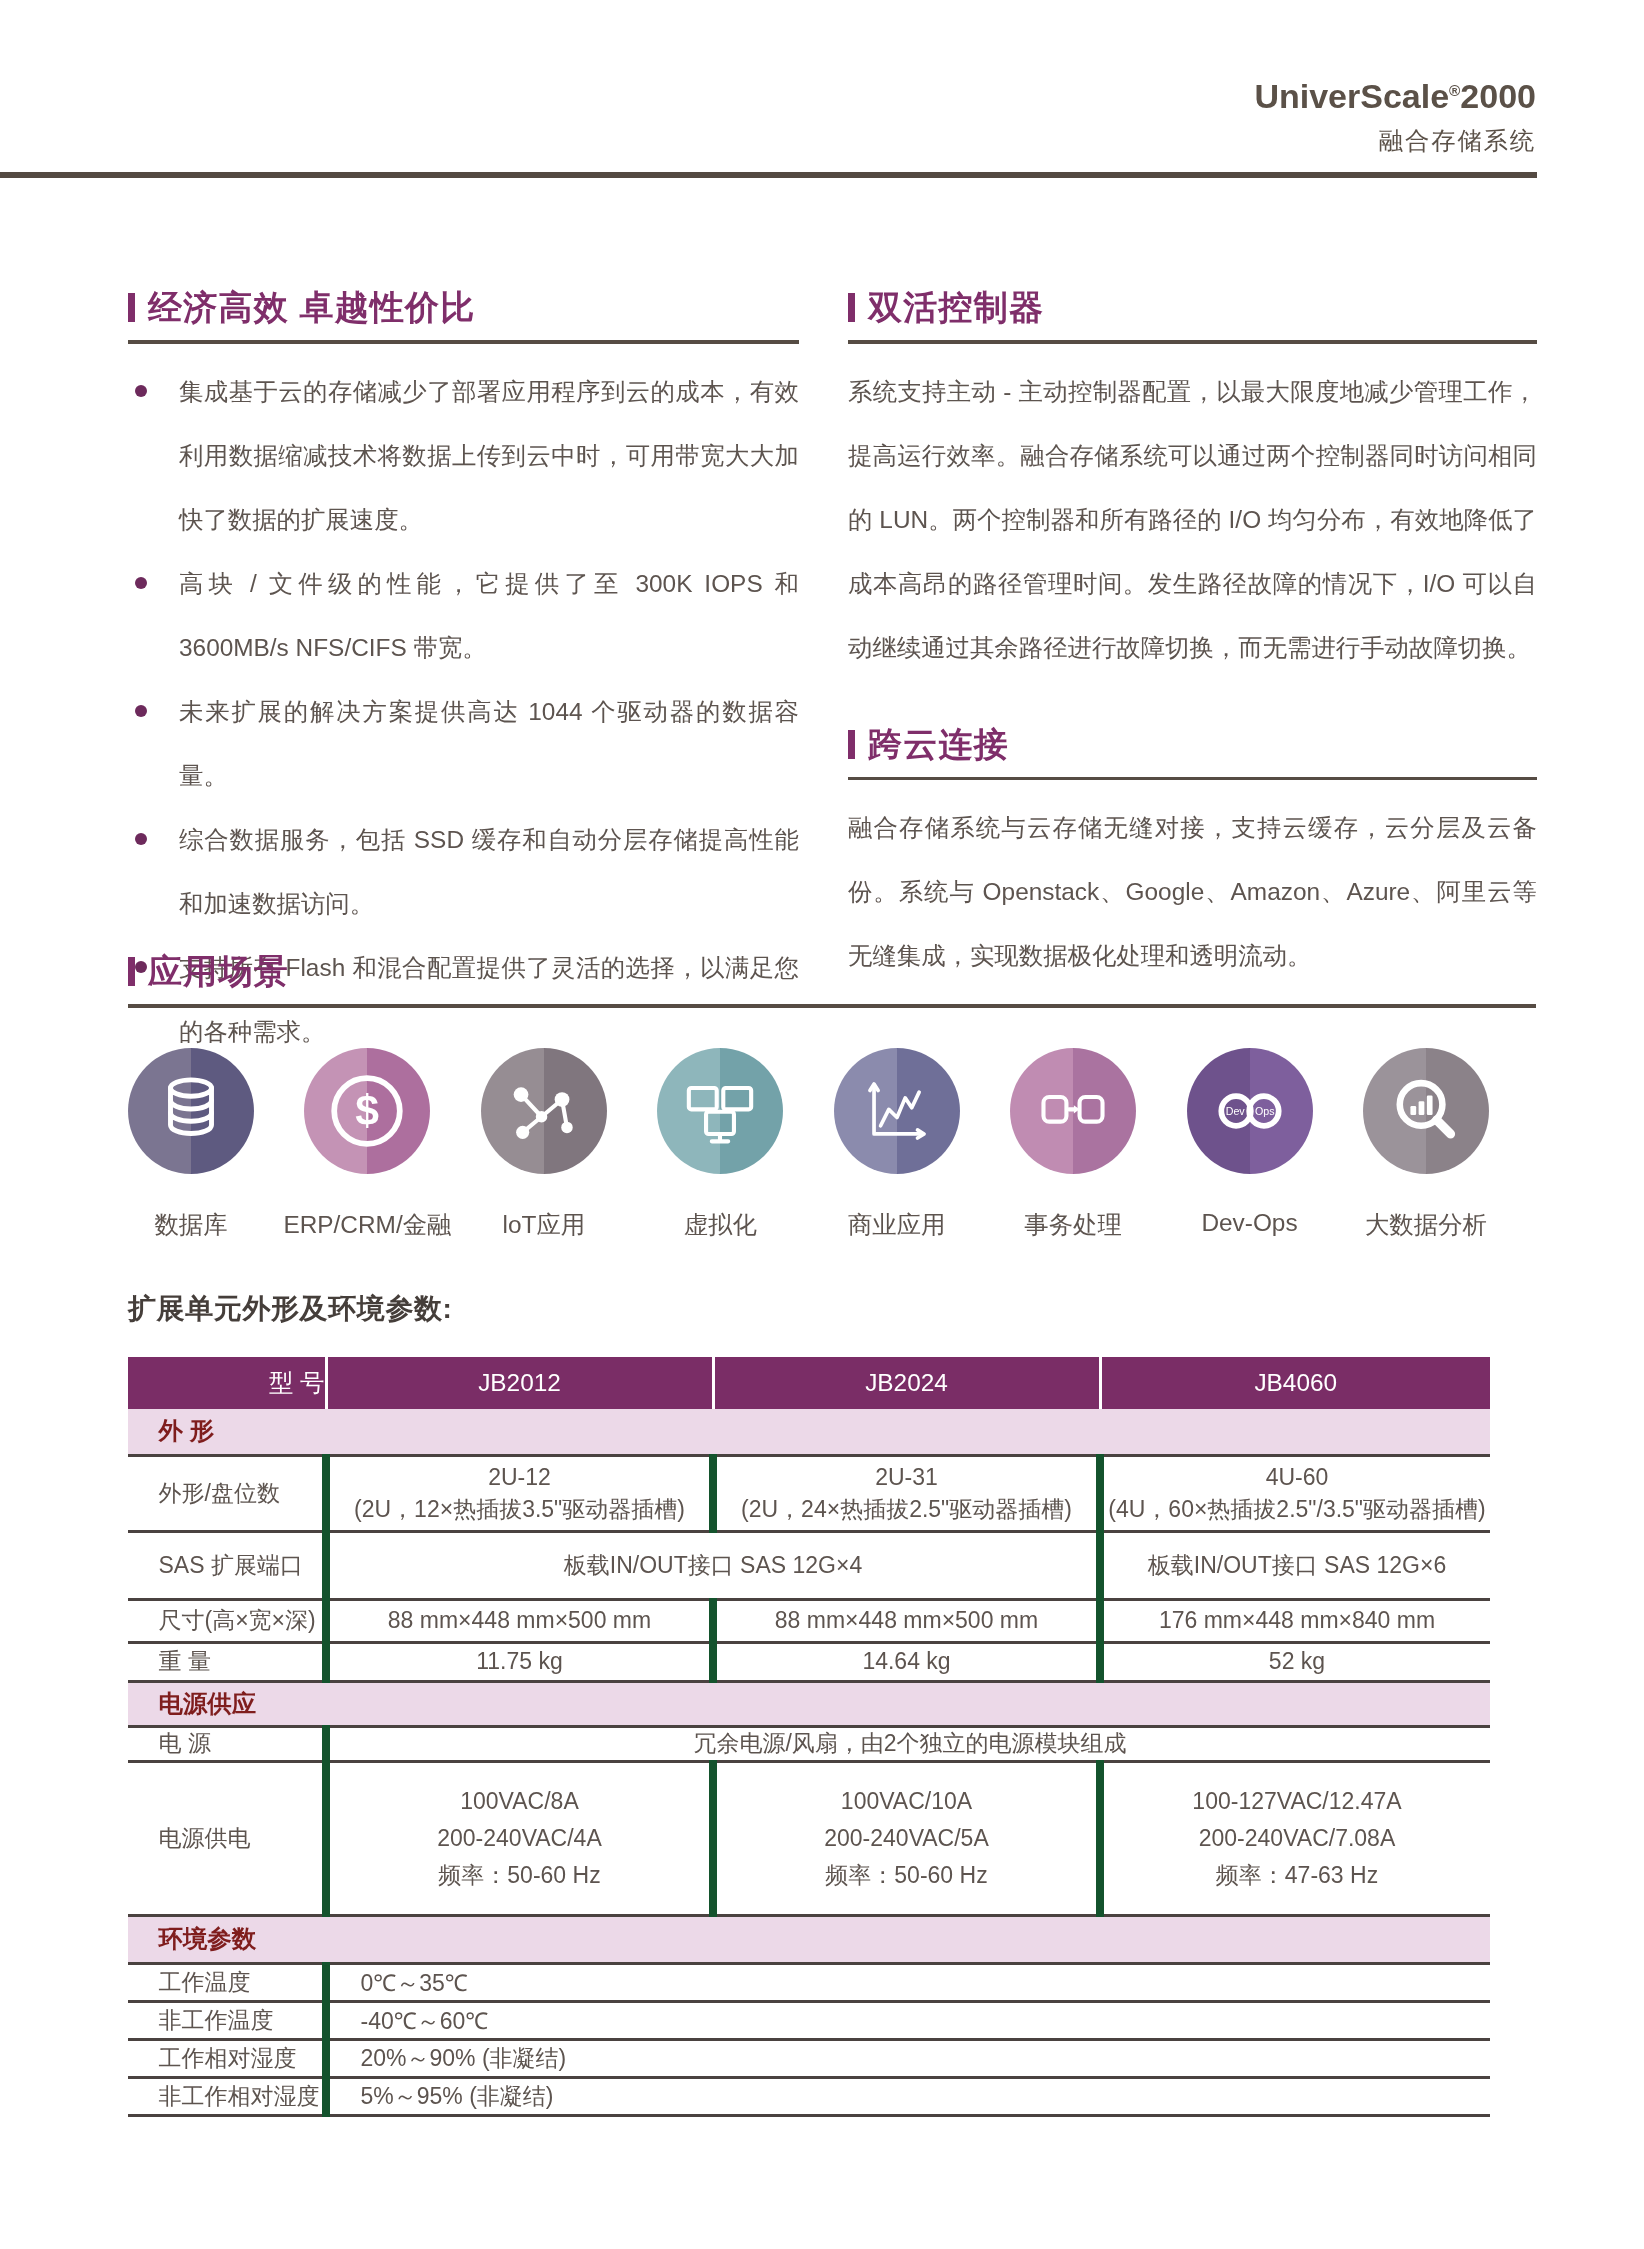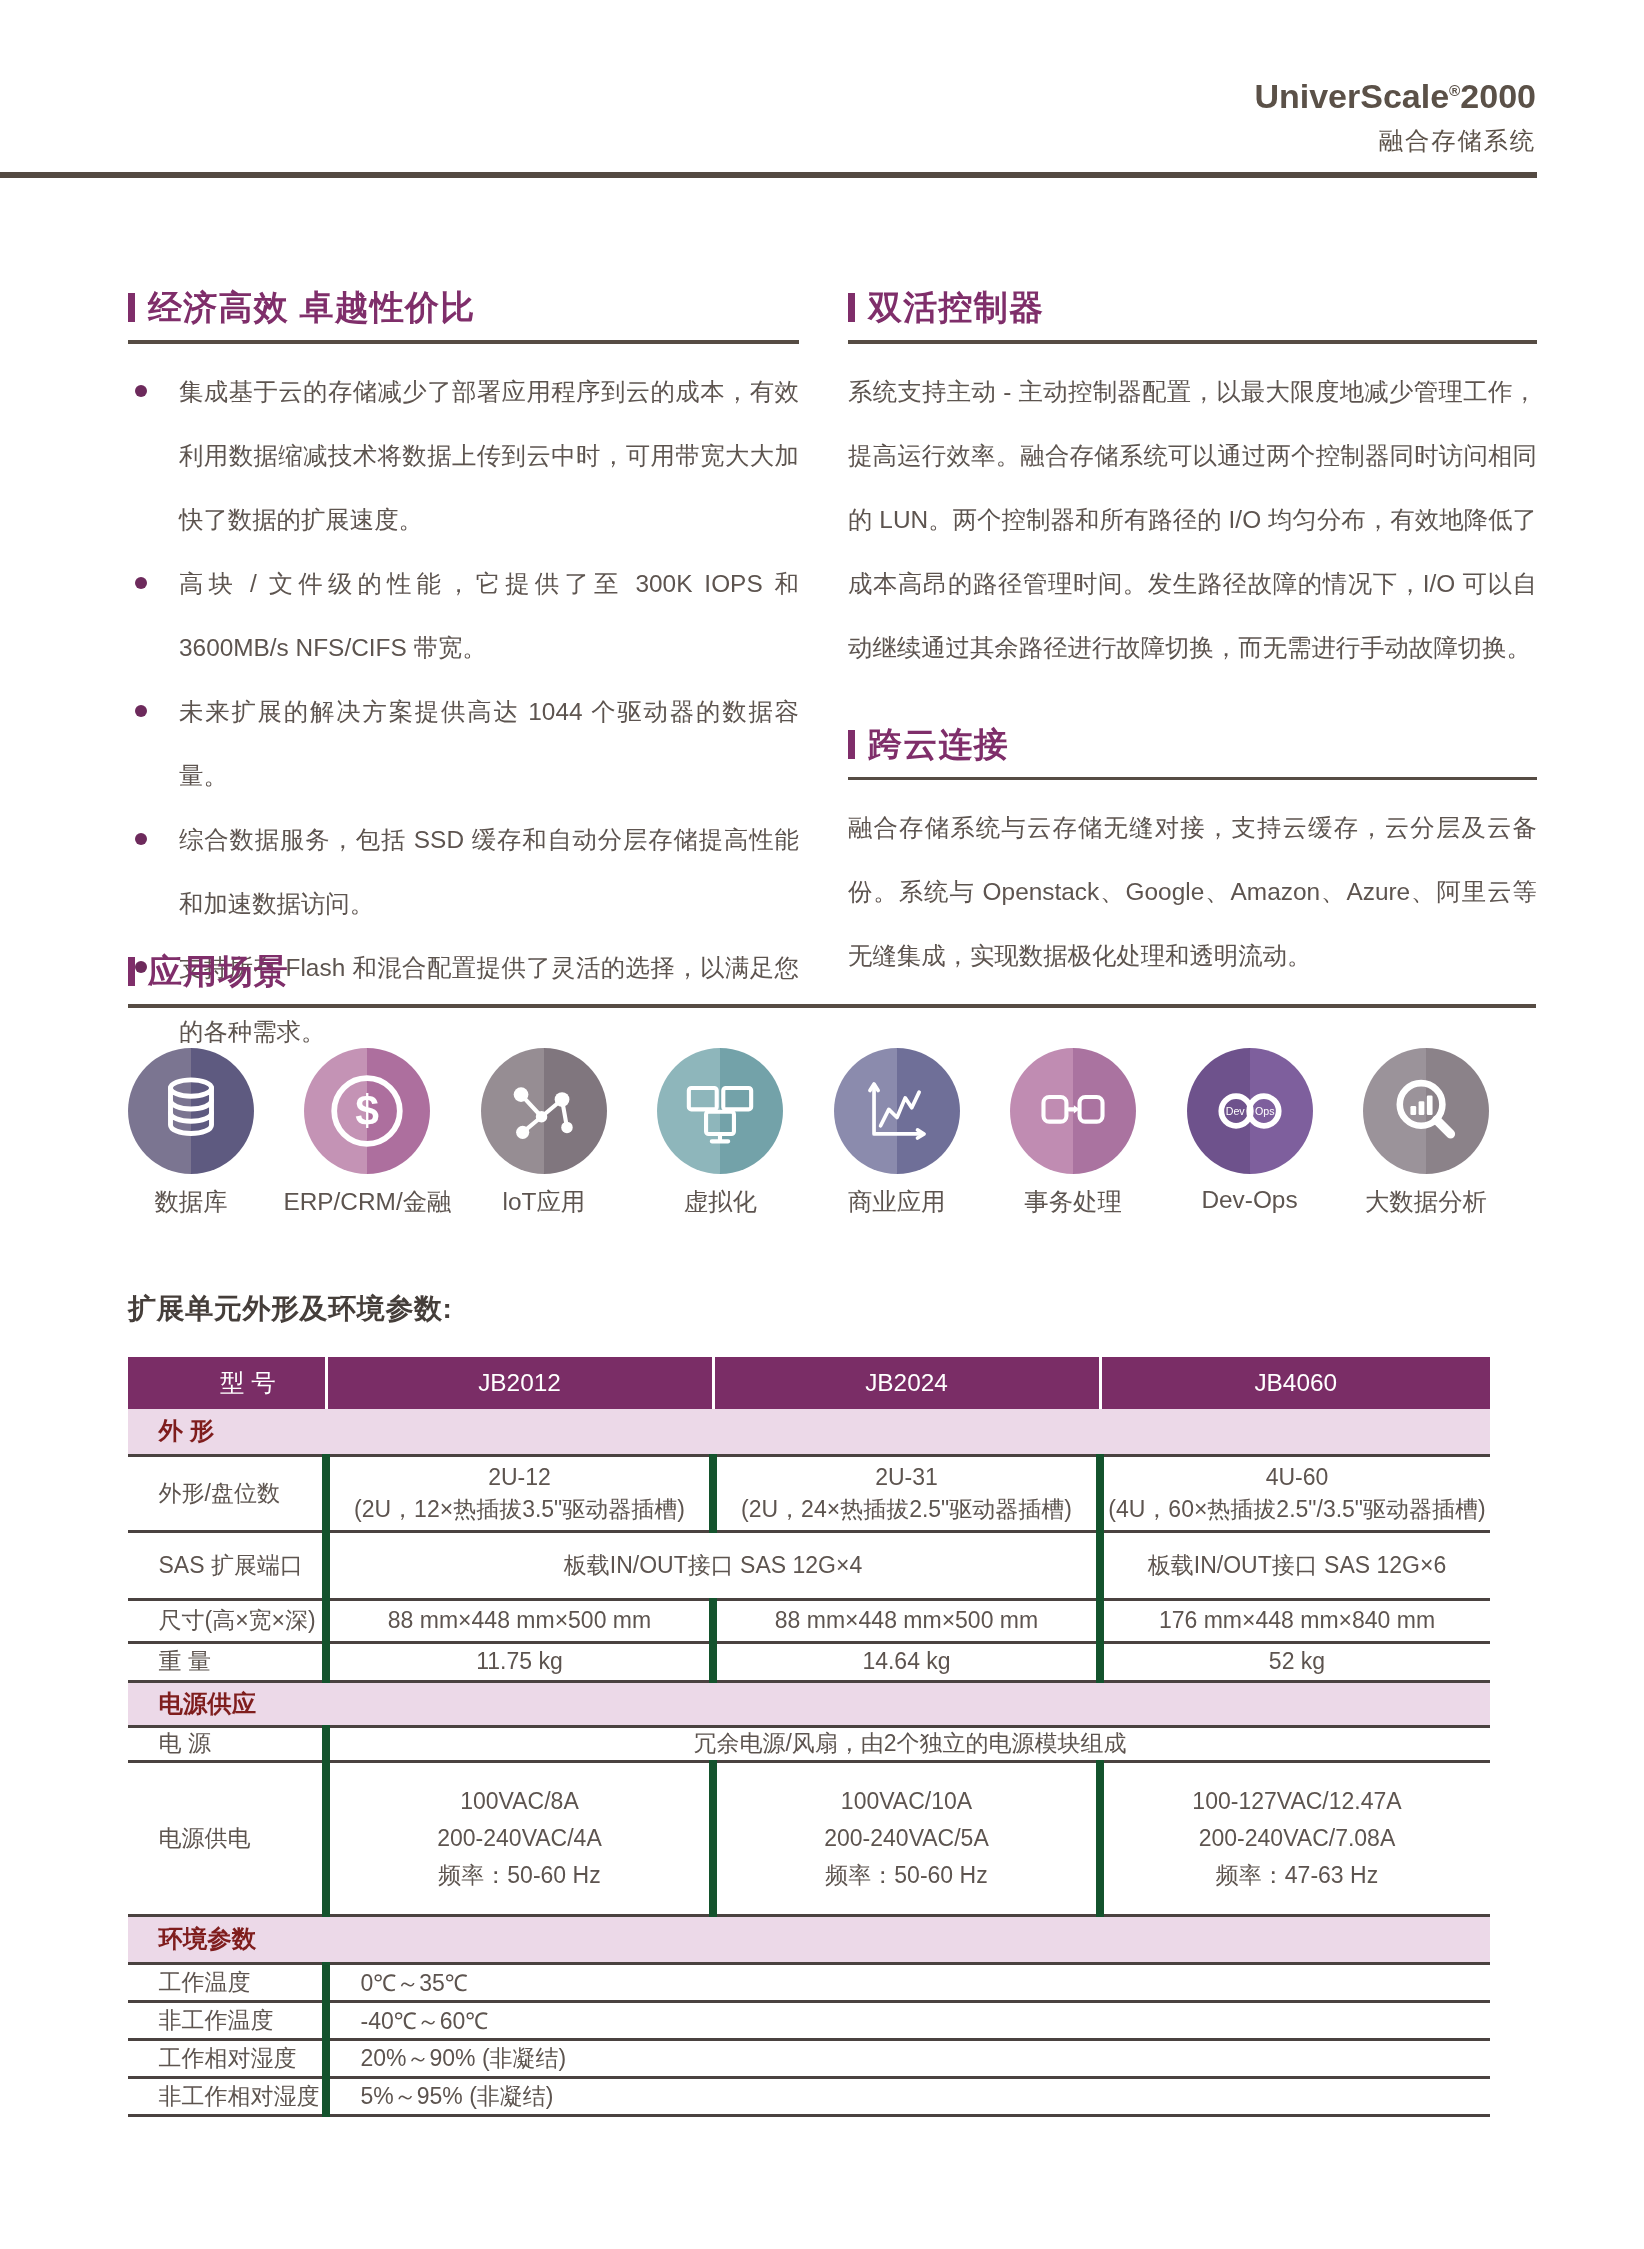--- a/index.html
+++ b/index.html
@@ -34,42 +34,42 @@
   ul.bullets li::before { content:""; position:absolute; left:7.3px; top:25.6px;
                   width:12.2px; height:12.2px; border-radius:50%; background:#6d2a5c; }
 
   
   .scenarios { position:absolute; left:128px; top:951px; width:1408px; }
   .icon-row { display:flex; justify-content:space-between; width:1361px; margin-top:40px; }
   .scen-item { width:126px; display:flex; flex-direction:column; align-items:center; }
   .circle { width:126px; height:126px; border-radius:50%;
             display:flex; align-items:center; justify-content:center; }
   .circle svg { width:82px; height:82px; display:block; }
-  .scen-label { margin-top:12px; font-size:24.4px; color:#5d544f; white-space:nowrap; }
+  .scen-label { margin-top:35px; font-size:24.4px; color:#5d544f; white-space:nowrap; }
 
   .c1 { background:linear-gradient(90deg,#7b7591 50%, #5e5a80 50%); }
   .c2 { background:linear-gradient(90deg,#c493b5 50%, #ad6f9e 50%); }
   .c3 { background:linear-gradient(90deg,#968d93 50%, #80767e 50%); }
   .c4 { background:linear-gradient(90deg,#8eb6bb 50%, #73a2a9 50%); }
   .c5 { background:linear-gradient(90deg,#8b8bad 50%, #6f6f98 50%); }
   .c6 { background:linear-gradient(90deg,#c08cb2 50%, #aa73a0 50%); }
   .c7 { background:linear-gradient(90deg,#6e528c 50%, #7e5f9d 50%); }
   .c8 { background:linear-gradient(90deg,#9b939a 50%, #8b8289 50%); }
 
   
   .specs { position:absolute; left:128px; top:1290px; width:1361px; }
   .table-title { font-size:28px; font-weight:bold; color:#453e3a; letter-spacing:0.6px; }
   table.spec { border-collapse:collapse; table-layout:fixed; width:1361px; margin-top:29px;
                font-size:23px; color:#5d544f; border-bottom:3.7px solid #4a4240; }
   table.spec tr { border-top:3.7px solid #4a4240; }
   table.spec tr.hrow, table.spec tr.no-top { border-top:none; }
   table.spec td { vertical-align:middle; }
 
   tr.hrow td { background:#7a2d66; color:#ffffff; font-size:24.4px; height:52px; }
-  td.model-h { text-align:center; padding-left:43px; }
+  td.model-h { text-align:right; padding-left:43px; }
   td.col-h { text-align:center; border-left:3px solid #ffffff; }
 
   tr.sec td { background:#ecd9e8; color:#7f1d1d; font-weight:bold; font-size:24.4px;
               height:46px; padding-left:30.5px; text-align:left; }
   tr.sec2 td { height:45px; }
   tr.sec3 td { height:48px;margin-left:48px; }
 
   td.lbl { text-align:left; padding-left:30.5px; }
   td.val { text-align:center; }
   td.lval { text-align:left; padding-left:30.5px; }

